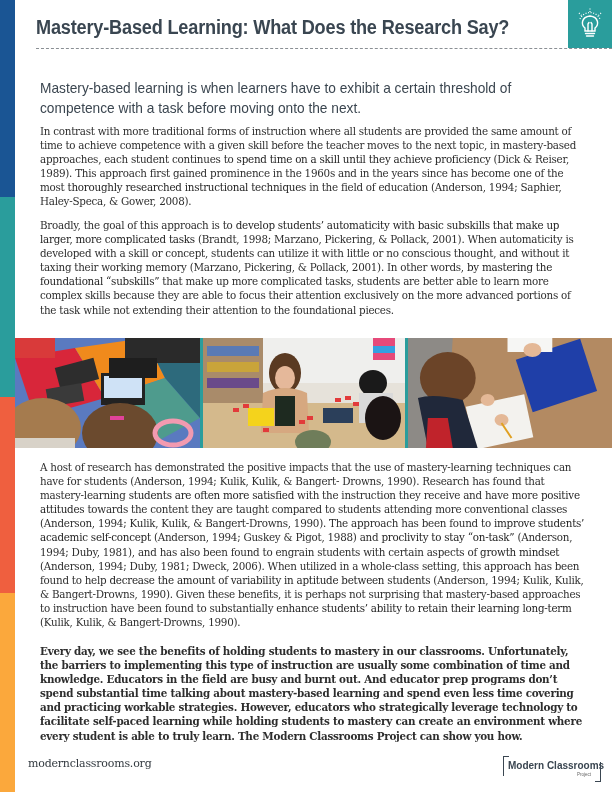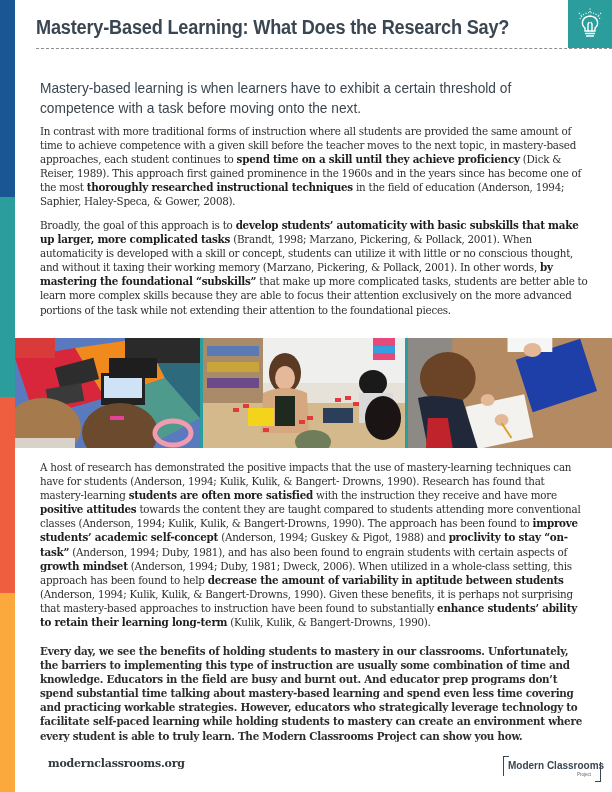--- a/index.html
+++ b/index.html
@@ -32,39 +32,39 @@
     position: absolute; left: 40px; top: 78px; width: 540px;
     font-family: "Liberation Sans", sans-serif; font-size: 14.6px; line-height: 20px;
     color: #3b4650; transform: scaleX(0.94); transform-origin: left top;
   }
 
   .para {
     position: absolute; left: 40px; width: 548px;
     font-family: "DejaVu Serif", serif; font-size: 10.35px; line-height: 14.1px;
     color: #2e2e2e; letter-spacing: -0.25px;
   }
-  .para b { font-weight: bold; color: #1e1e1e; }
+  .para b { font-weight: normal; color: #1e1e1e; }
   .p1 { top: 124px; }
   .p2 { top: 218px; }
   .p3 { top: 460px; }
   .p4 { top: 644px; font-weight: bold; }
 
   .photos {
     position: absolute; left: 15px; right: 0; top: 338px; height: 110px;
     display: flex;
   }
   .photo { position: relative; height: 100%; overflow: hidden; }
   .photo-1 { width: 185px; }
   .photo-2 { width: 202px; }
   .photo-3 { flex: 1; }
   .photo-divider { width: 3px; background: #2a9d9c; height: 100%; }
 
   .footer-url {
-    position: absolute; left: 48px; top: 757px;
-    font-family: "DejaVu Serif", serif; font-weight: bold; font-size: 11px; color: #333a40;
+    position: absolute; left: 28px; top: 757px;
+    font-family: "DejaVu Serif", serif; font-weight: normal; font-size: 11px; color: #333a40;
     letter-spacing: -0.2px;
   }
   .logo {
     position: absolute; left: 503px; top: 756px; width: 98px; height: 28px;
   }
   .logo-top { position: absolute; left: 0; top: 0; font-family: "Liberation Sans", sans-serif; font-weight: bold; font-size: 10px; color: #3a4651; padding-left: 5px; padding-top: 4px; white-space: nowrap; }
   .logo-sub { position: absolute; right: 10px; top: 16px; font-family: "Liberation Sans", sans-serif; font-size: 4.5px; color: #666; }
   .logo-bracket-l { position: absolute; left: 0; top: 0; width: 6px; height: 20px; border-left: 1px solid #3a4651; border-top: 1px solid #3a4651; }
   .logo-bracket-r { position: absolute; right: 0; top: 6px; width: 6px; height: 20px; border-right: 1px solid #3a4651; border-bottom: 1px solid #3a4651; }
 </style>

